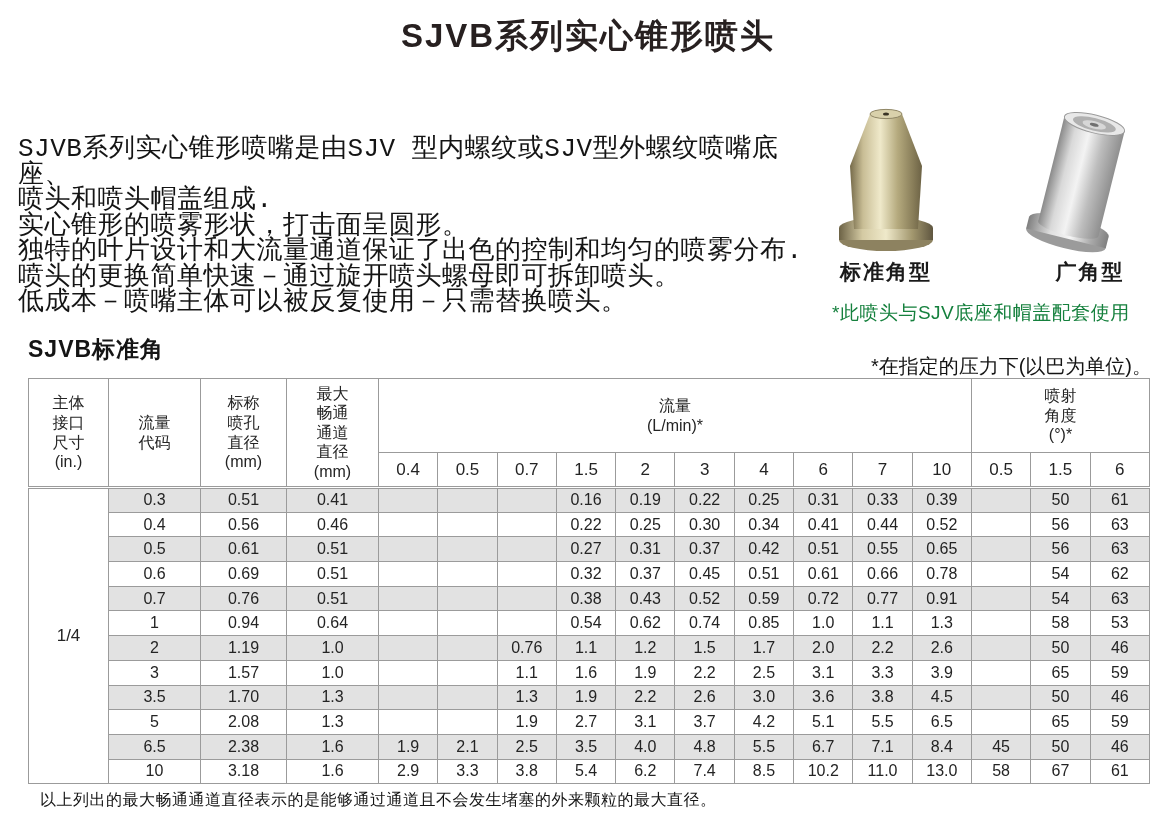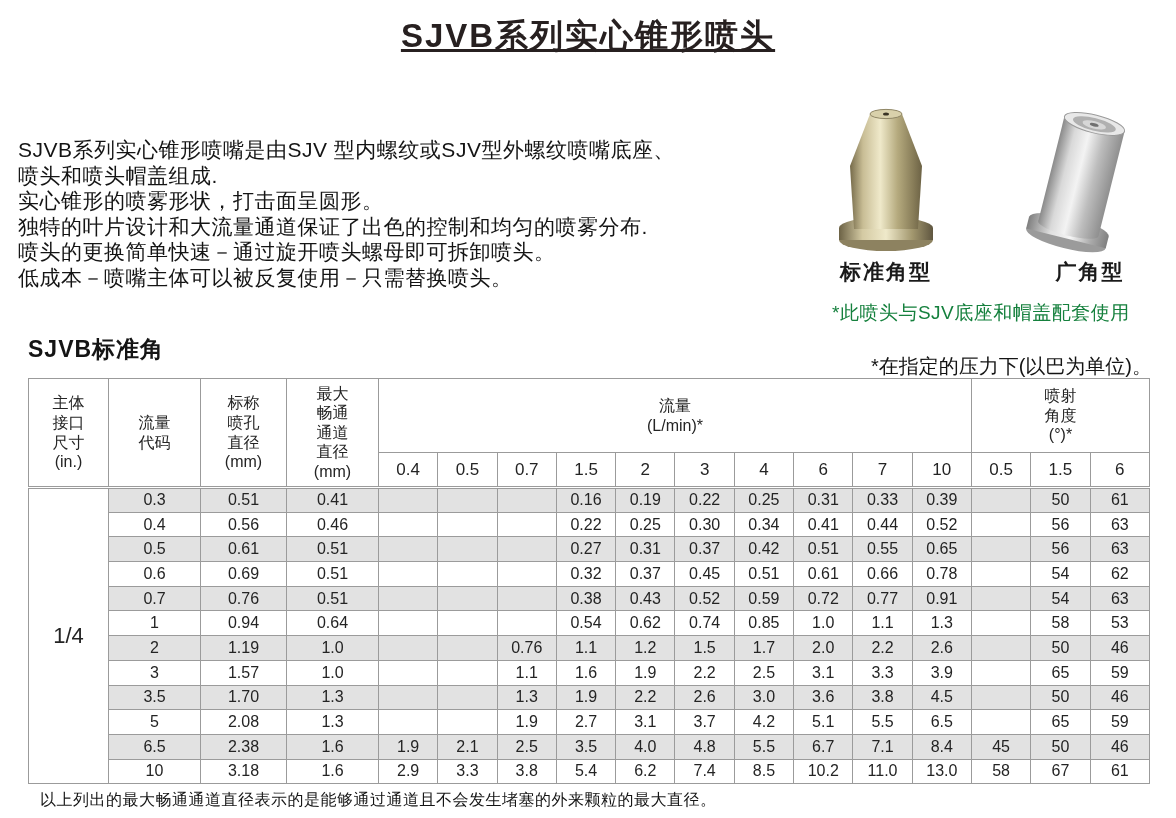--- a/index.html
+++ b/index.html
@@ -13,42 +13,42 @@
     overflow: hidden;
   }
   .page-title {
     position: absolute;
     top: 14px; left: 0; width: 1176px;
     text-align: center;
     font-size: 33px;
     font-weight: bold;
     color: #272020;
     letter-spacing: 2px;
-    text-decoration: underline;
   }
   .features-heading {
     position: absolute;
     top: 64px; left: 14px;
     width: 214px; height: 48px;
     background: #b3aa72;
     border: 3px solid #d4d4d4;
     display: flex; align-items: center; justify-content: center;
     font-size: 25px;
     font-weight: bold;
     color: #161210;
     letter-spacing: 3px;
   }
   .features-text {
     position: absolute;
     top: 137px; left: 18px;
     width: 810px;
-    font-size: 21px;
+    font-size: 26px;
     line-height: 25.5px;
     color: #141414;
     letter-spacing: 0.5px;
+    font-family: Liberation Mono, monospace;
   }
   .nozzle-img { position: absolute; }
   .nozzle-standard { top: 100px; left: 832px; }
   .nozzle-wide { top: 96px; left: 1014px; }
   .nozzle-caption {
     position: absolute;
     top: 258px;
     font-size: 21px;
     font-weight: bold;
     color: #1a1a1a;
@@ -102,21 +102,21 @@
     white-space: pre-line;
     line-height: 1.22;
     font-size: 16px;
   }
   .spec-table thead tr.group-row { height: 74px; }
   .spec-table thead tr.sub-row { height: 35px; }
   .spec-table thead tr.sub-row td { font-size: 17px; background: #fff; }
   .spec-table tbody tr { height: 24.7px; }
   .spec-table tbody tr:nth-child(odd) td { background: #e2e2e2; }
   .spec-table tbody tr:nth-child(even) td { background: #ffffff; }
-  .spec-table tbody td.bodysize { background: #ffffff !important; font-size: 22px; }
+  .spec-table tbody td.bodysize { background: #ffffff !important; font-size: 17px; }
   .spec-table tbody tr:first-child td { border-top: 3px double #9b9b9b; }
   .footnote {
     position: absolute;
     top: 790px; left: 40px;
     width: 1100px;
     font-size: 16px;
     color: #141414;
     letter-spacing: 0.5px;
   }
 </style>

